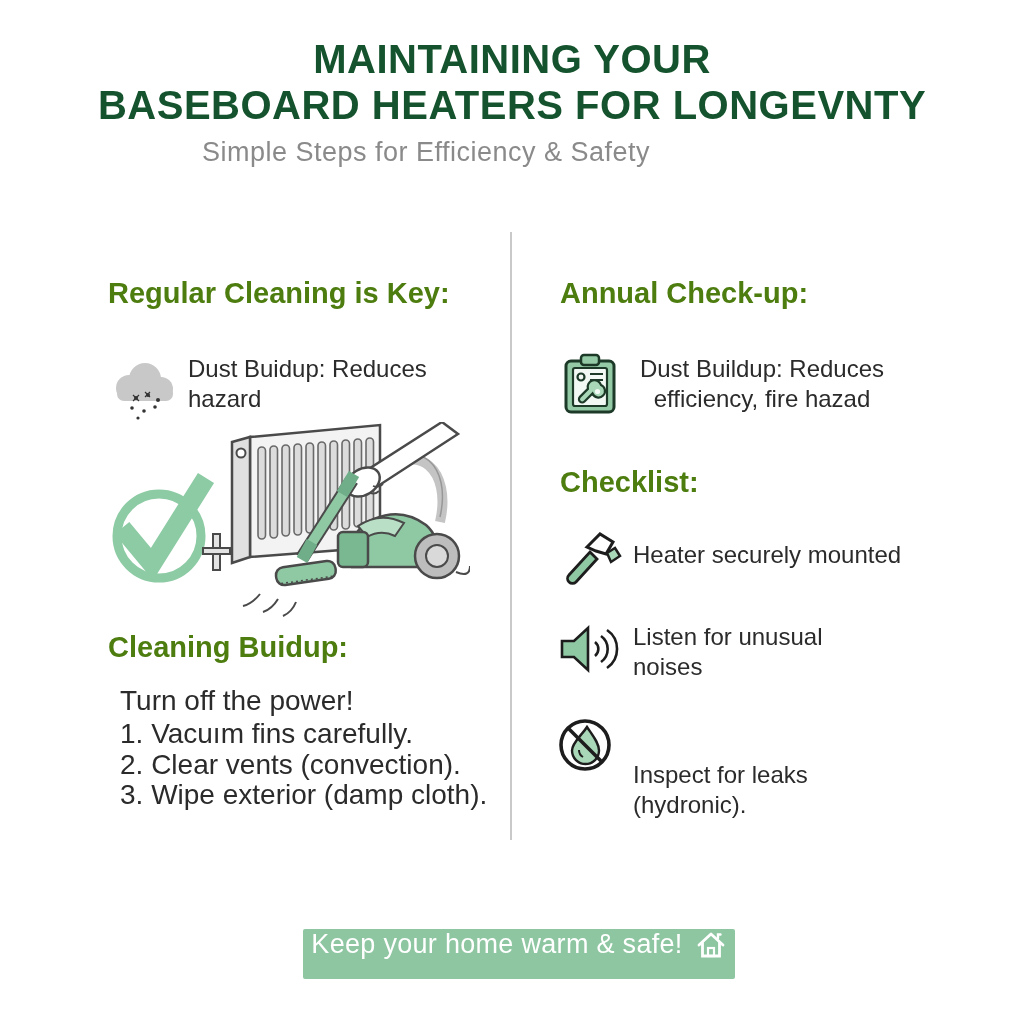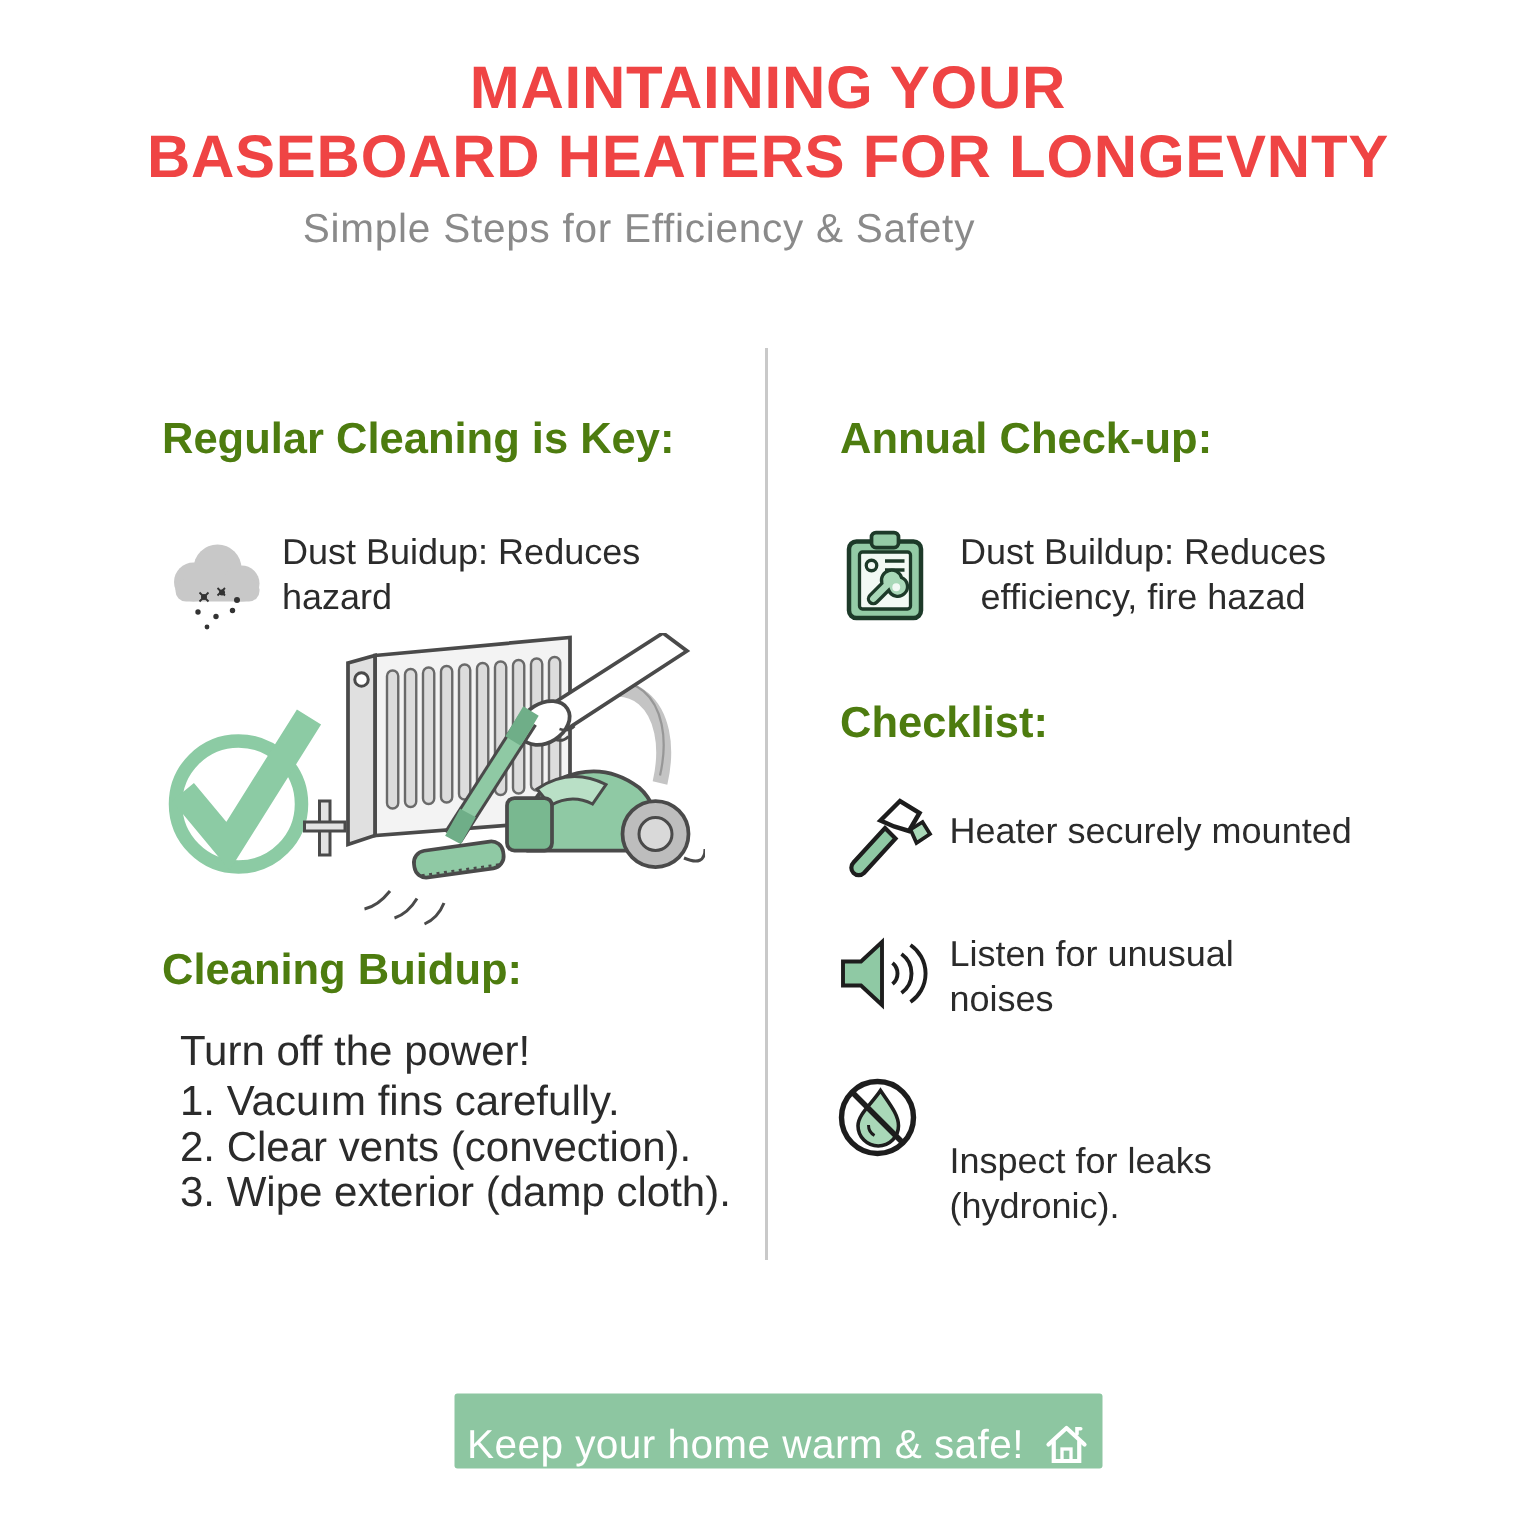--- a/index.html
+++ b/index.html
@@ -5,38 +5,38 @@
   html,body{margin:0;padding:0;}
   body{
     width:1024px;height:1024px;position:relative;background:#ffffff;
     font-family:"Liberation Sans","DejaVu Sans",sans-serif;color:#1c1c1c;
     overflow:hidden;
   }
   .abs{position:absolute;}
   
   .title{
     left:0;top:36px;width:1024px;text-align:center;
-    font-size:40px;font-weight:bold;line-height:46px;color:#ef4444;
+    font-size:40px;font-weight:bold;line-height:46px;color:#14532d;
     letter-spacing:0.5px;
   }
   .subtitle{
     left:0;top:137px;width:852px;text-align:center;
     font-size:27px;color:#8a8a8a;letter-spacing:0.5px;
   }
   
   .divider{left:510px;top:232px;width:2px;height:608px;background:#c9c9c9;}
   
   .col-heading{font-size:29px;font-weight:bold;color:#4d7c0f;}
   
   .item-text{font-size:24px;line-height:30px;color:#2b2b2b;}
   .steps{font-size:28px;line-height:30.5px;color:#2b2b2b;}
   
   .banner{
     left:303px;top:929px;width:432px;height:50px;border-radius:2px;
-    display:flex;align-items:flex-end;justify-content:center;gap:12px;
+    display:flex;align-items:flex-start;justify-content:center;gap:12px;
   }
   .banner-text{font-size:27px;color:#ffffff;letter-spacing:0.3px;}
   svg{display:block;}
 </style>
 </head>
 <body>
 
 <div class="abs title">
   <div>MAINTAINING YOUR</div>
   <div>BASEBOARD HEATERS FOR LONGEVNTY</div>

